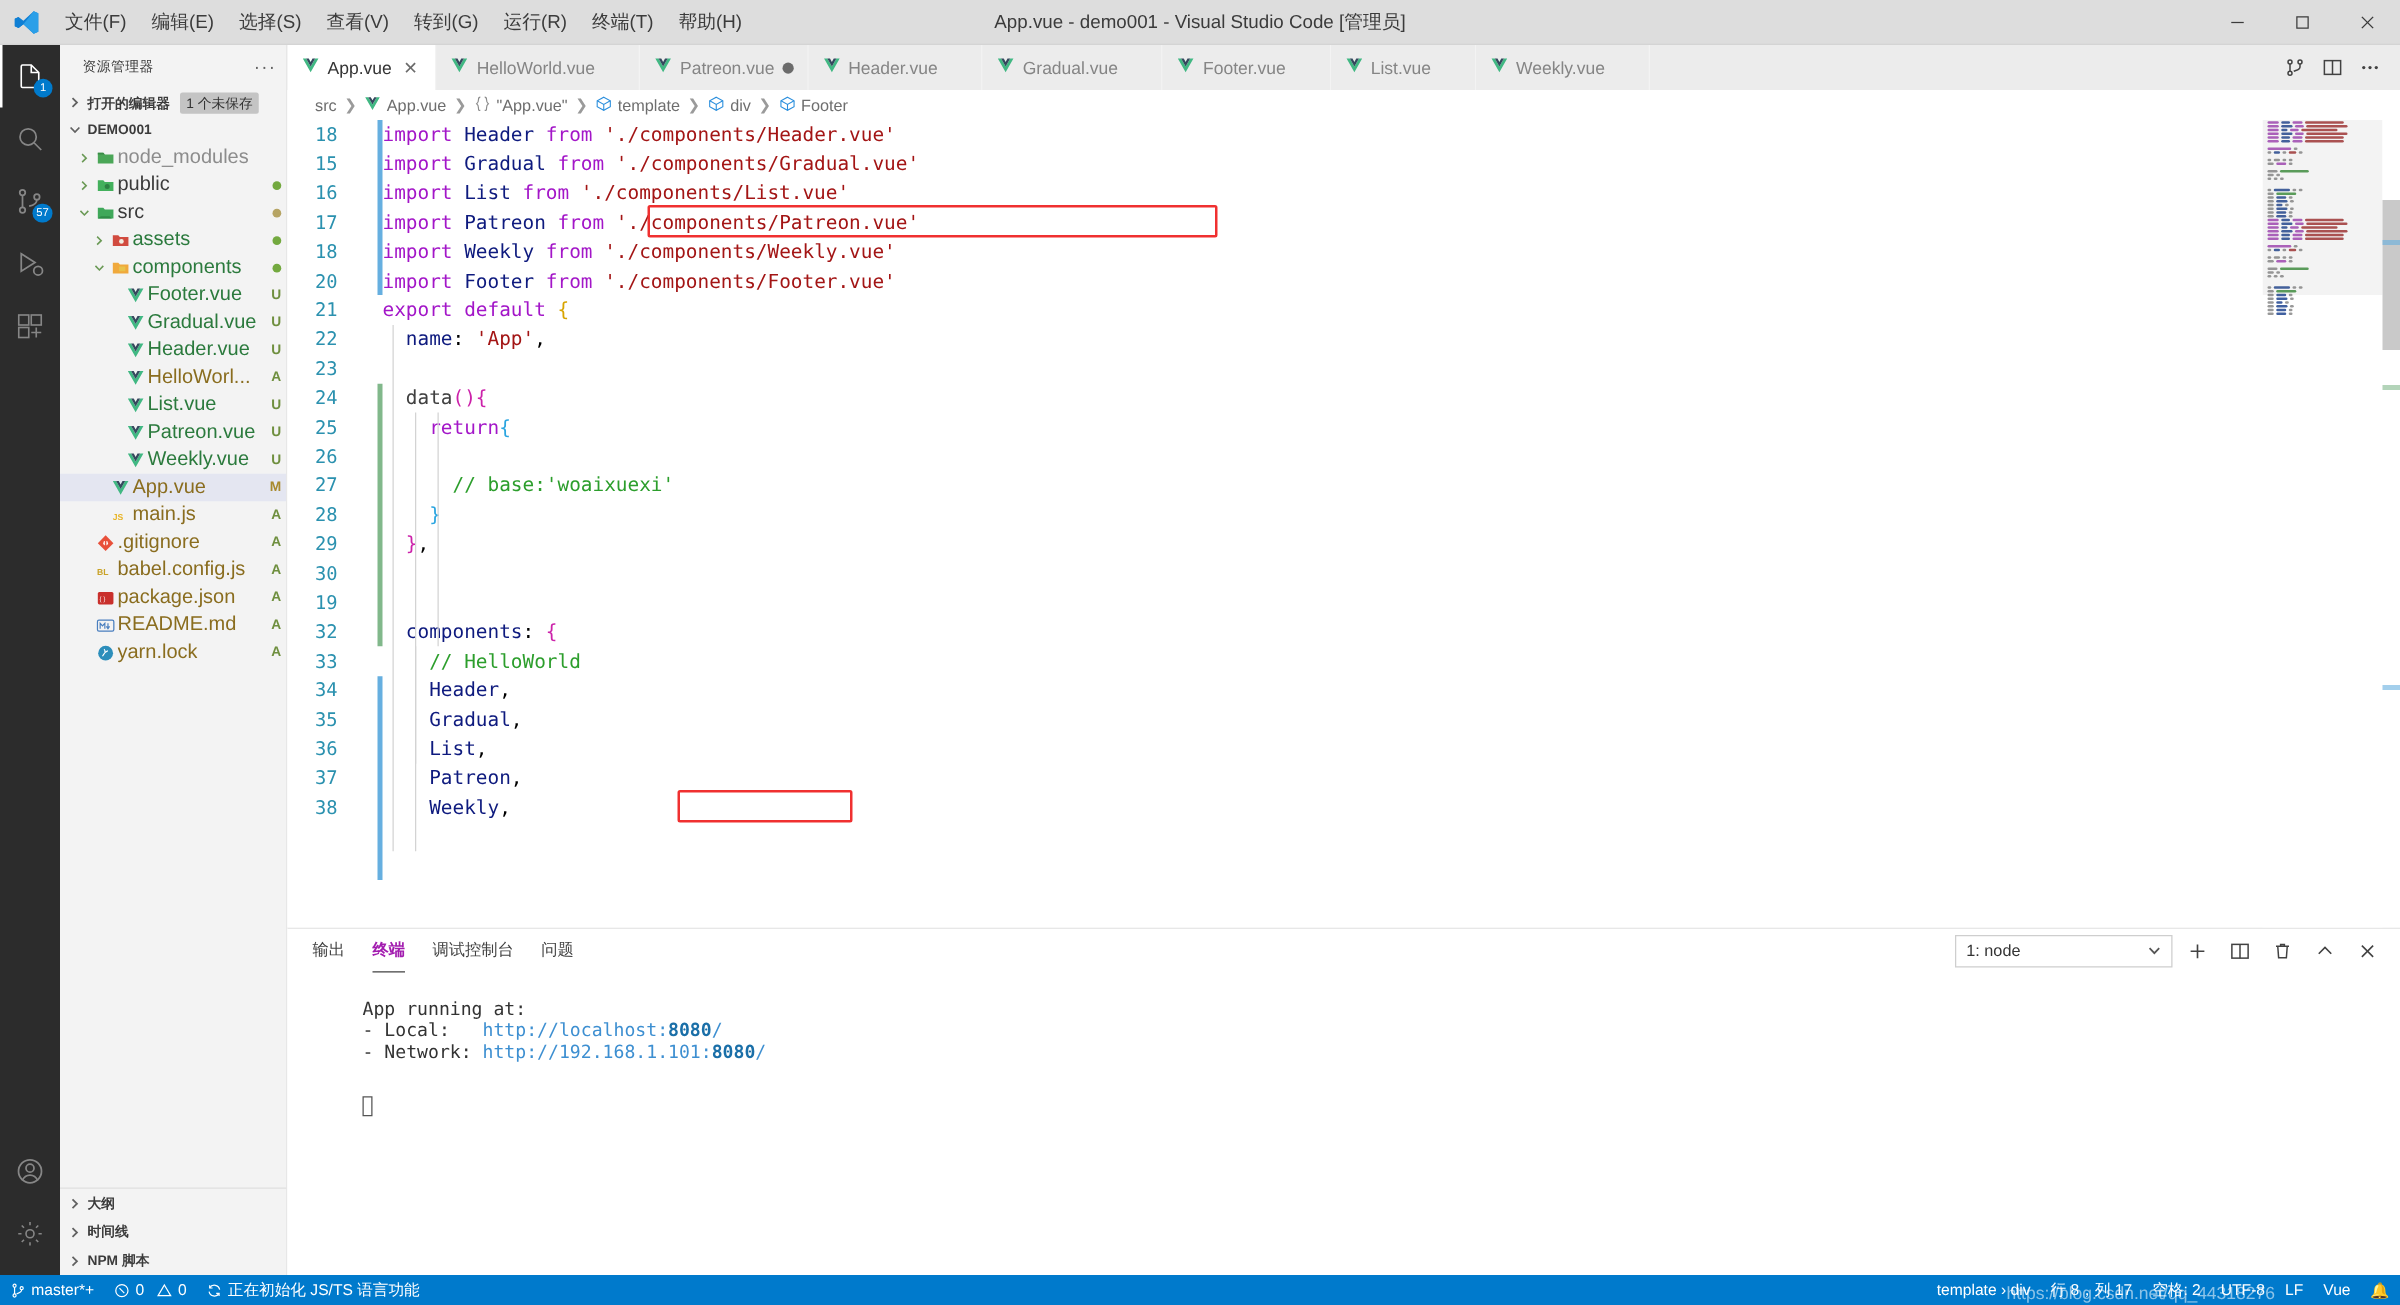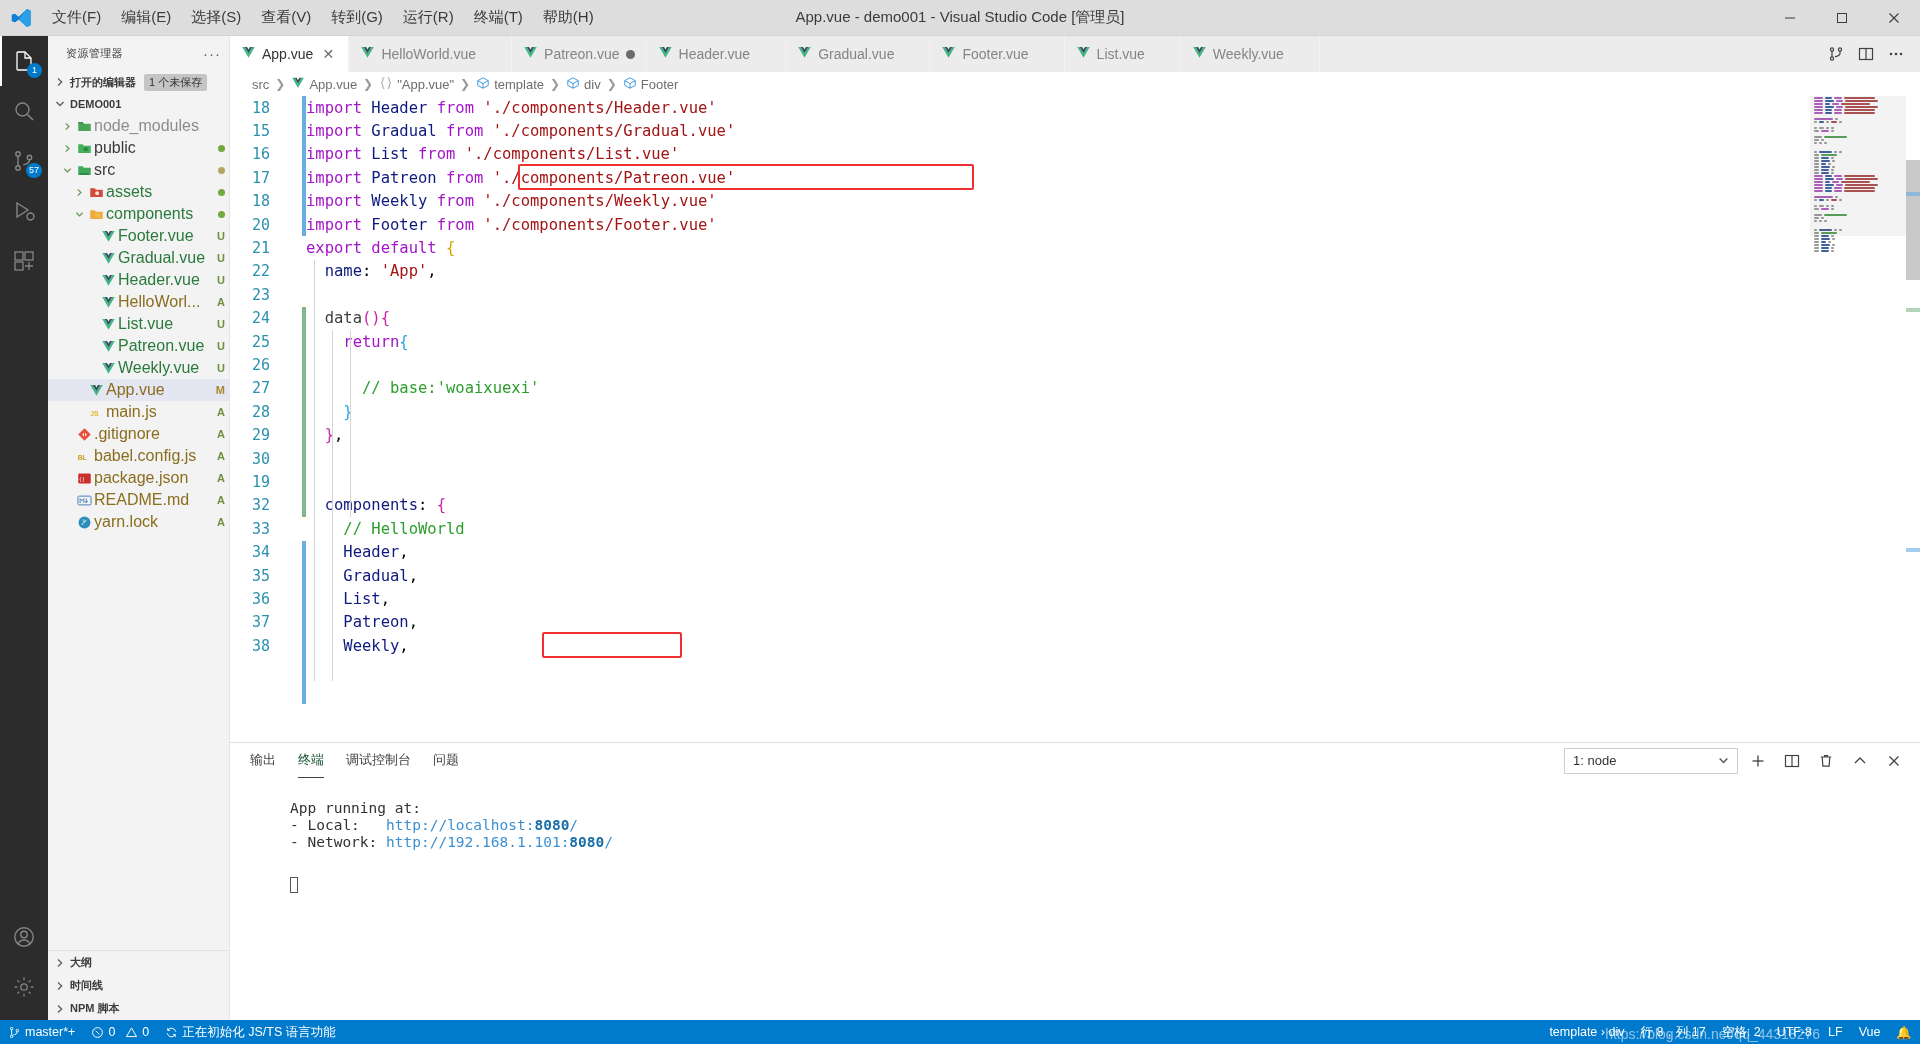--- a/index.html
+++ b/index.html
@@ -223,21 +223,21 @@
     display: flex; flex-direction: column;
   }
   .panel-head {
     height: 35px; min-height: 35px; display: flex; align-items: center;
     padding-left: 20px; gap: 22px;
   }
   .panel-tab {
     font-size: 13px; color: #424242; cursor: pointer; height: 100%;
     display: flex; align-items: center; border-bottom: 1px solid transparent;
   }
-  .panel-tab.active { color: #14532d; border-bottom: 1px solid #424242; font-weight: normal; }
+  .panel-tab.active { color: #a21caf; border-bottom: 1px solid #424242; font-weight: bold; }
   .panel-actions { margin-left: auto; display: flex; align-items: center; gap: 6px; padding-right: 12px; }
   .term-select {
     width: 174px; height: 26px; border: 1px solid #cecece; background: #fff;
     display: flex; align-items: center; justify-content: space-between;
     padding: 0 8px; font-size: 13px; color: #333; cursor: pointer;
   }
   .term-select svg { width: 11px; height: 11px; color: #555; }
   .pa-btn { width: 28px; height: 26px; display: flex; align-items:center; justify-content:center; color: #424242; cursor: pointer; }
   .pa-btn svg { width: 16px; height: 16px; }
   .term-body {

